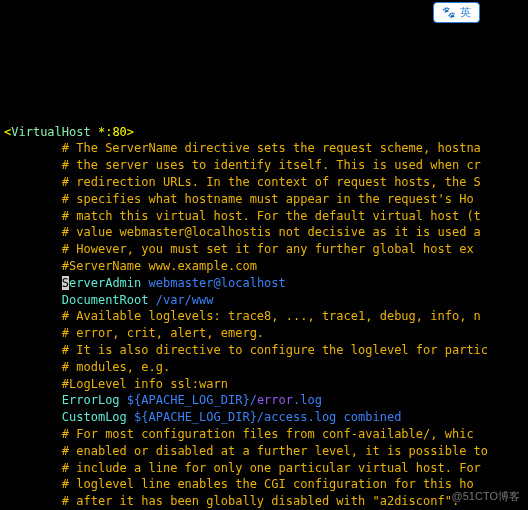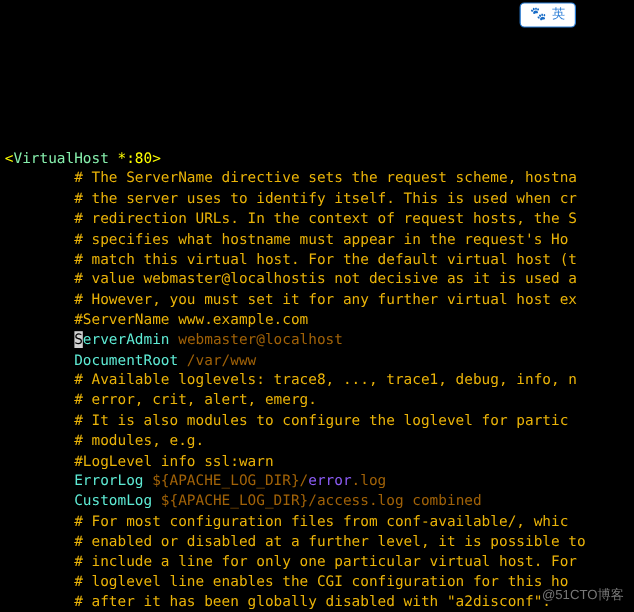--- a/index.html
+++ b/index.html
@@ -2,47 +2,47 @@
 <html><head>
 <meta charset="utf-8">
 <style>
   html,body{margin:0;padding:0;background:#000;color:#fff;font-family:Menlo,Consolas,monospace;font-size:12px;line-height:1.4;white-space:pre;overflow:hidden;width:528px;height:510px}
   .code{padding:6px 4px}
   .cyan{color:#eab308}
   .darkcyan{color:#86efac}
   .yellow{color:#ffff00}
   .red{color:#8b5cf6}
   .green{color:#5eead4}
-  .white{color:#a16207}
+  .white{color:#3b82f6}
   .cursor{background:#d0d0d0;color:#000}
   .tag{position:absolute;top:2px;right:48px;background:#fff;border:1px solid #2b7ed6;border-radius:4px;padding:2px 6px;font-size:11px;color:#000;font-family:Arial,sans-serif}
   .tag span{color:#2b7ed6;margin:0 2px}
   .watermark{position:absolute;right:8px;bottom:6px;color:#777;font-size:11px;font-family:Liberation Sans, sans-serif}
 </style>
 </head>
 <body>
 
 
 
 <div class="tag"><span>🐾</span><span>英</span></div>
 
 <div class="code"><span class="yellow">&lt;</span><span class="darkcyan">VirtualHost</span><span class="yellow"> *:80</span><span class="yellow">&gt;</span>
 <span class="cyan">        # The ServerName directive sets the request scheme, hostna</span>
 <span class="cyan">        # the server uses to identify itself. This is used when cr</span>
 <span class="cyan">        # redirection URLs. In the context of request hosts, the S</span>
 <span class="cyan">        # specifies what hostname must appear in the request's Ho</span>
 <span class="cyan">        # match this virtual host. For the default virtual host (t</span>
 <span class="cyan">        # value webmaster@localhostis not decisive as it is used a</span>
-<span class="cyan">        # However, you must set it for any further virtual host ex</span>
+<span class="cyan">        # However, you must set it for any further global host ex</span>
 <span class="cyan">        #ServerName www.example.com</span>
 <span>        </span><span class="cursor">S</span><span class="green">erverAdmin</span><span class="white"> webmaster@localhost</span>
 <span>        </span><span class="green">DocumentRoot</span><span class="white"> /var/www</span>
 <span class="cyan">        # Available loglevels: trace8, ..., trace1, debug, info, n</span>
 <span class="cyan">        # error, crit, alert, emerg.</span>
-<span class="cyan">        # It is also modules to configure the loglevel for partic</span>
+<span class="cyan">        # It is also directive to configure the loglevel for partic</span>
 <span class="cyan">        # modules, e.g.</span>
 <span class="cyan">        #LogLevel info ssl:warn</span>
 <span>        </span><span class="green">ErrorLog</span><span class="white"> ${APACHE_LOG_DIR}/</span><span class="red">error</span><span class="white">.log</span>
 <span>        </span><span class="green">CustomLog</span><span class="white"> ${APACHE_LOG_DIR}/access.log combined</span>
 <span class="cyan">        # For most configuration files from conf-available/, whic</span>
 <span class="cyan">        # enabled or disabled at a further level, it is possible to</span>
 <span class="cyan">        # include a line for only one particular virtual host. For</span>
 <span class="cyan">        # loglevel line enables the CGI configuration for this ho</span>
 <span class="cyan">        # after it has been globally disabled with "a2disconf".</span>
 

